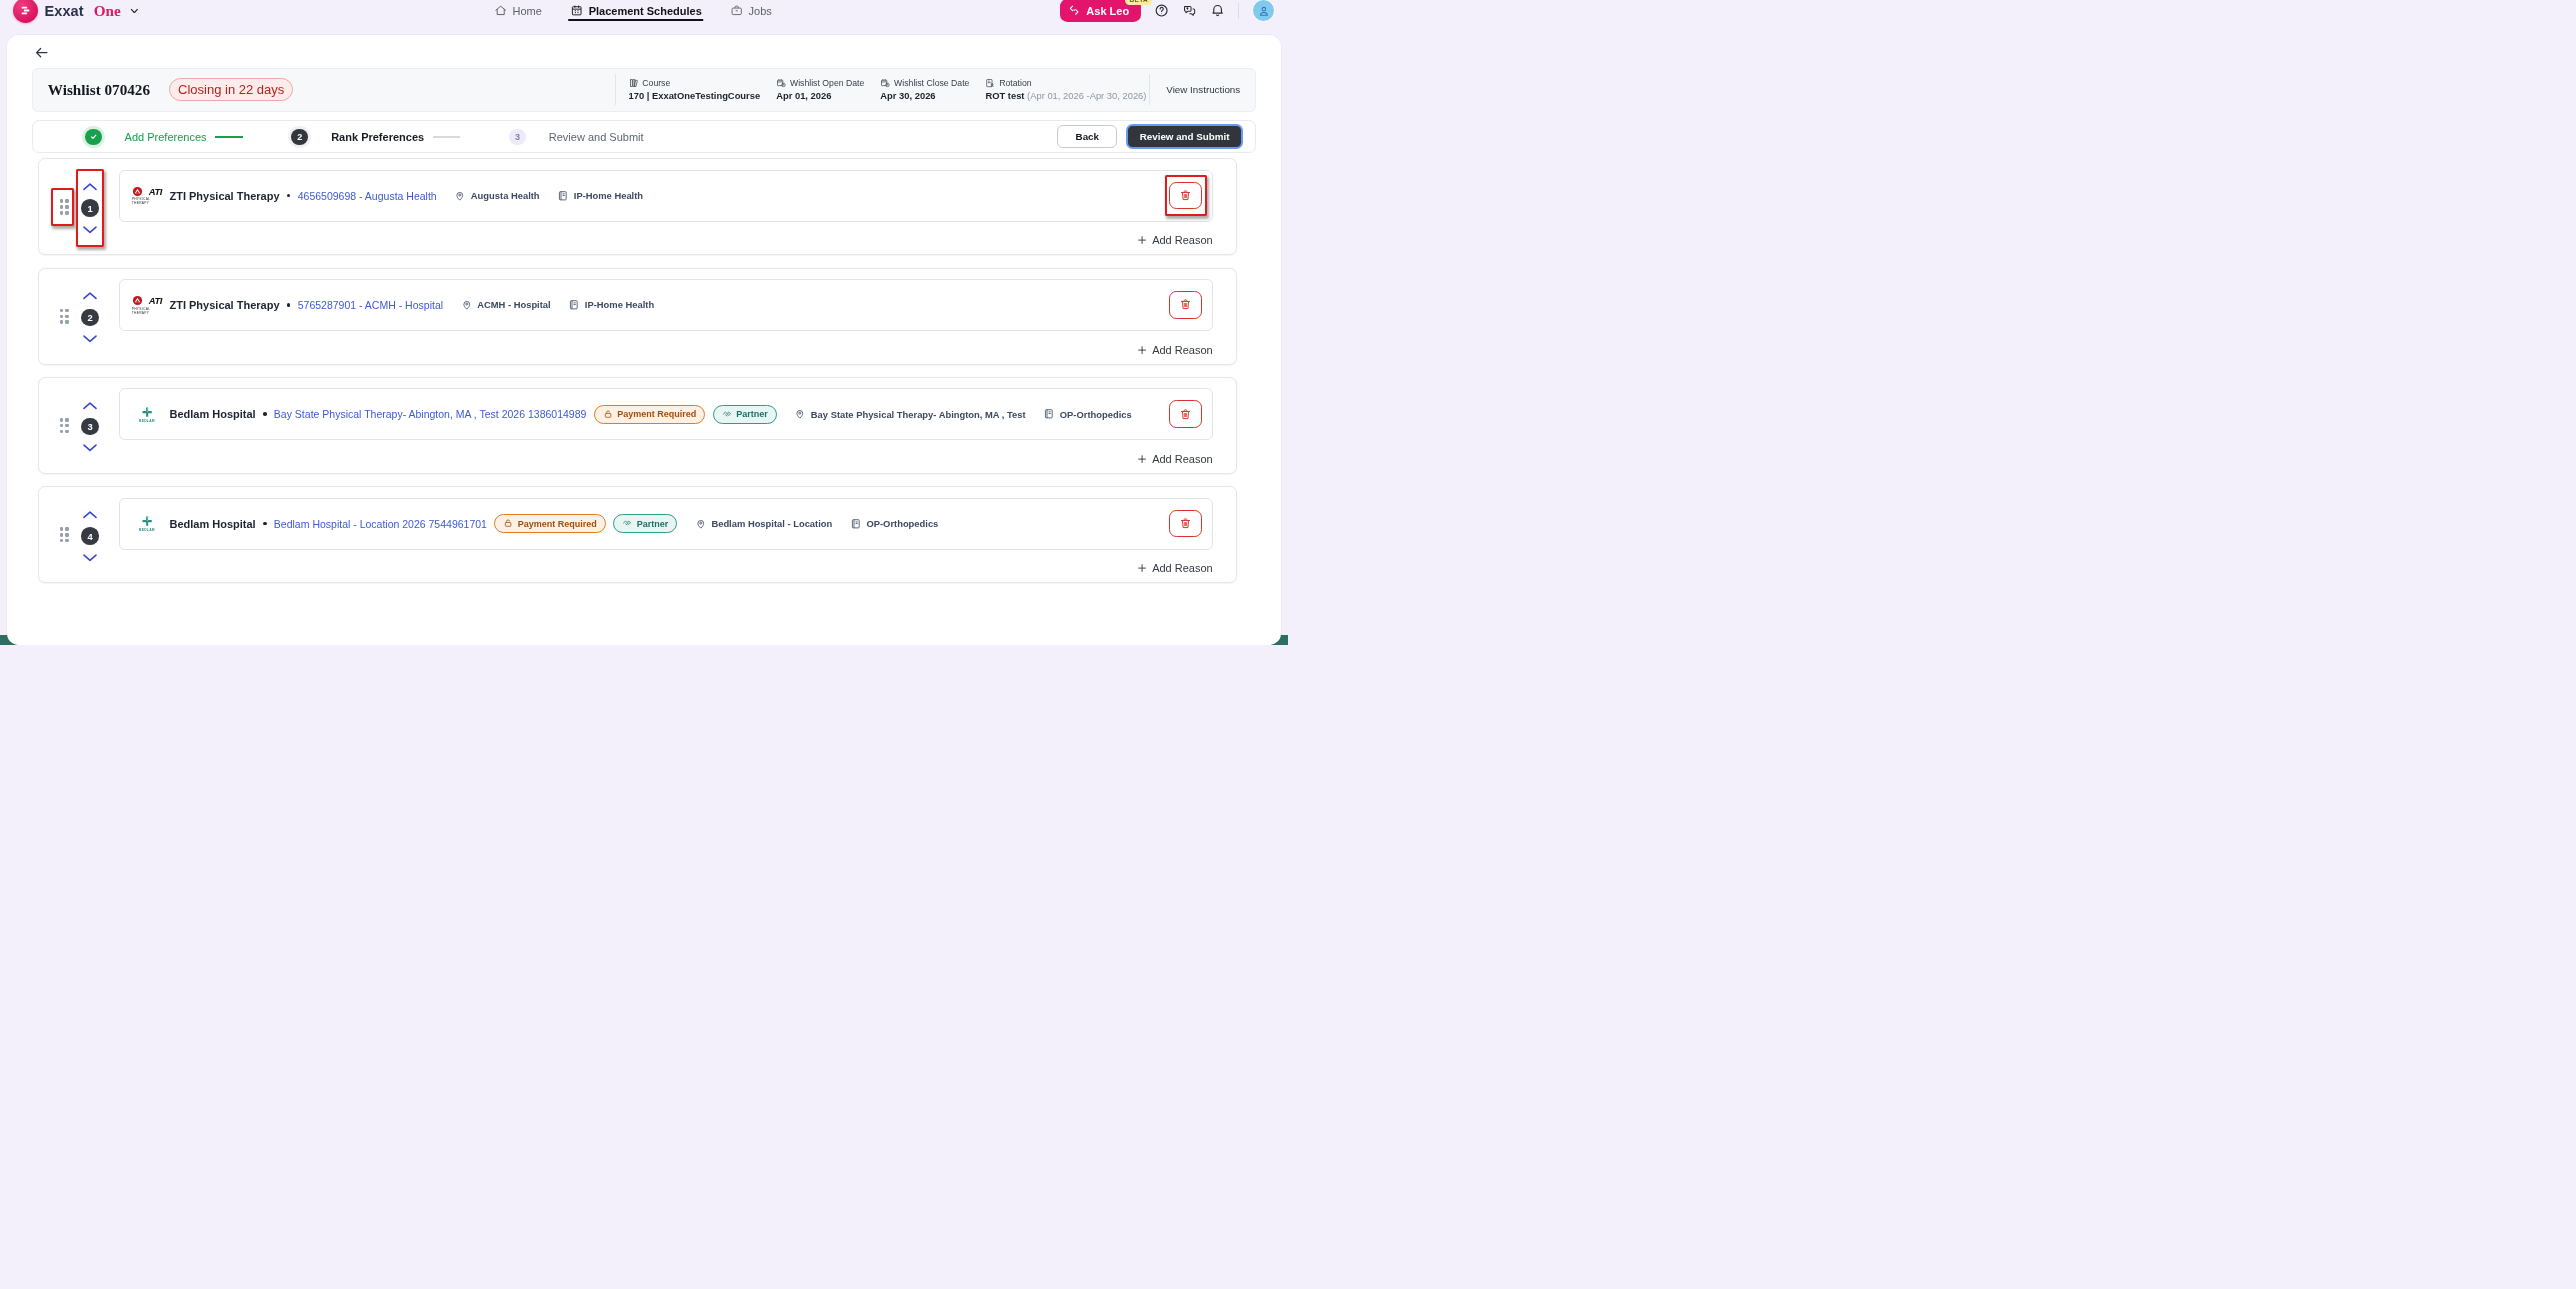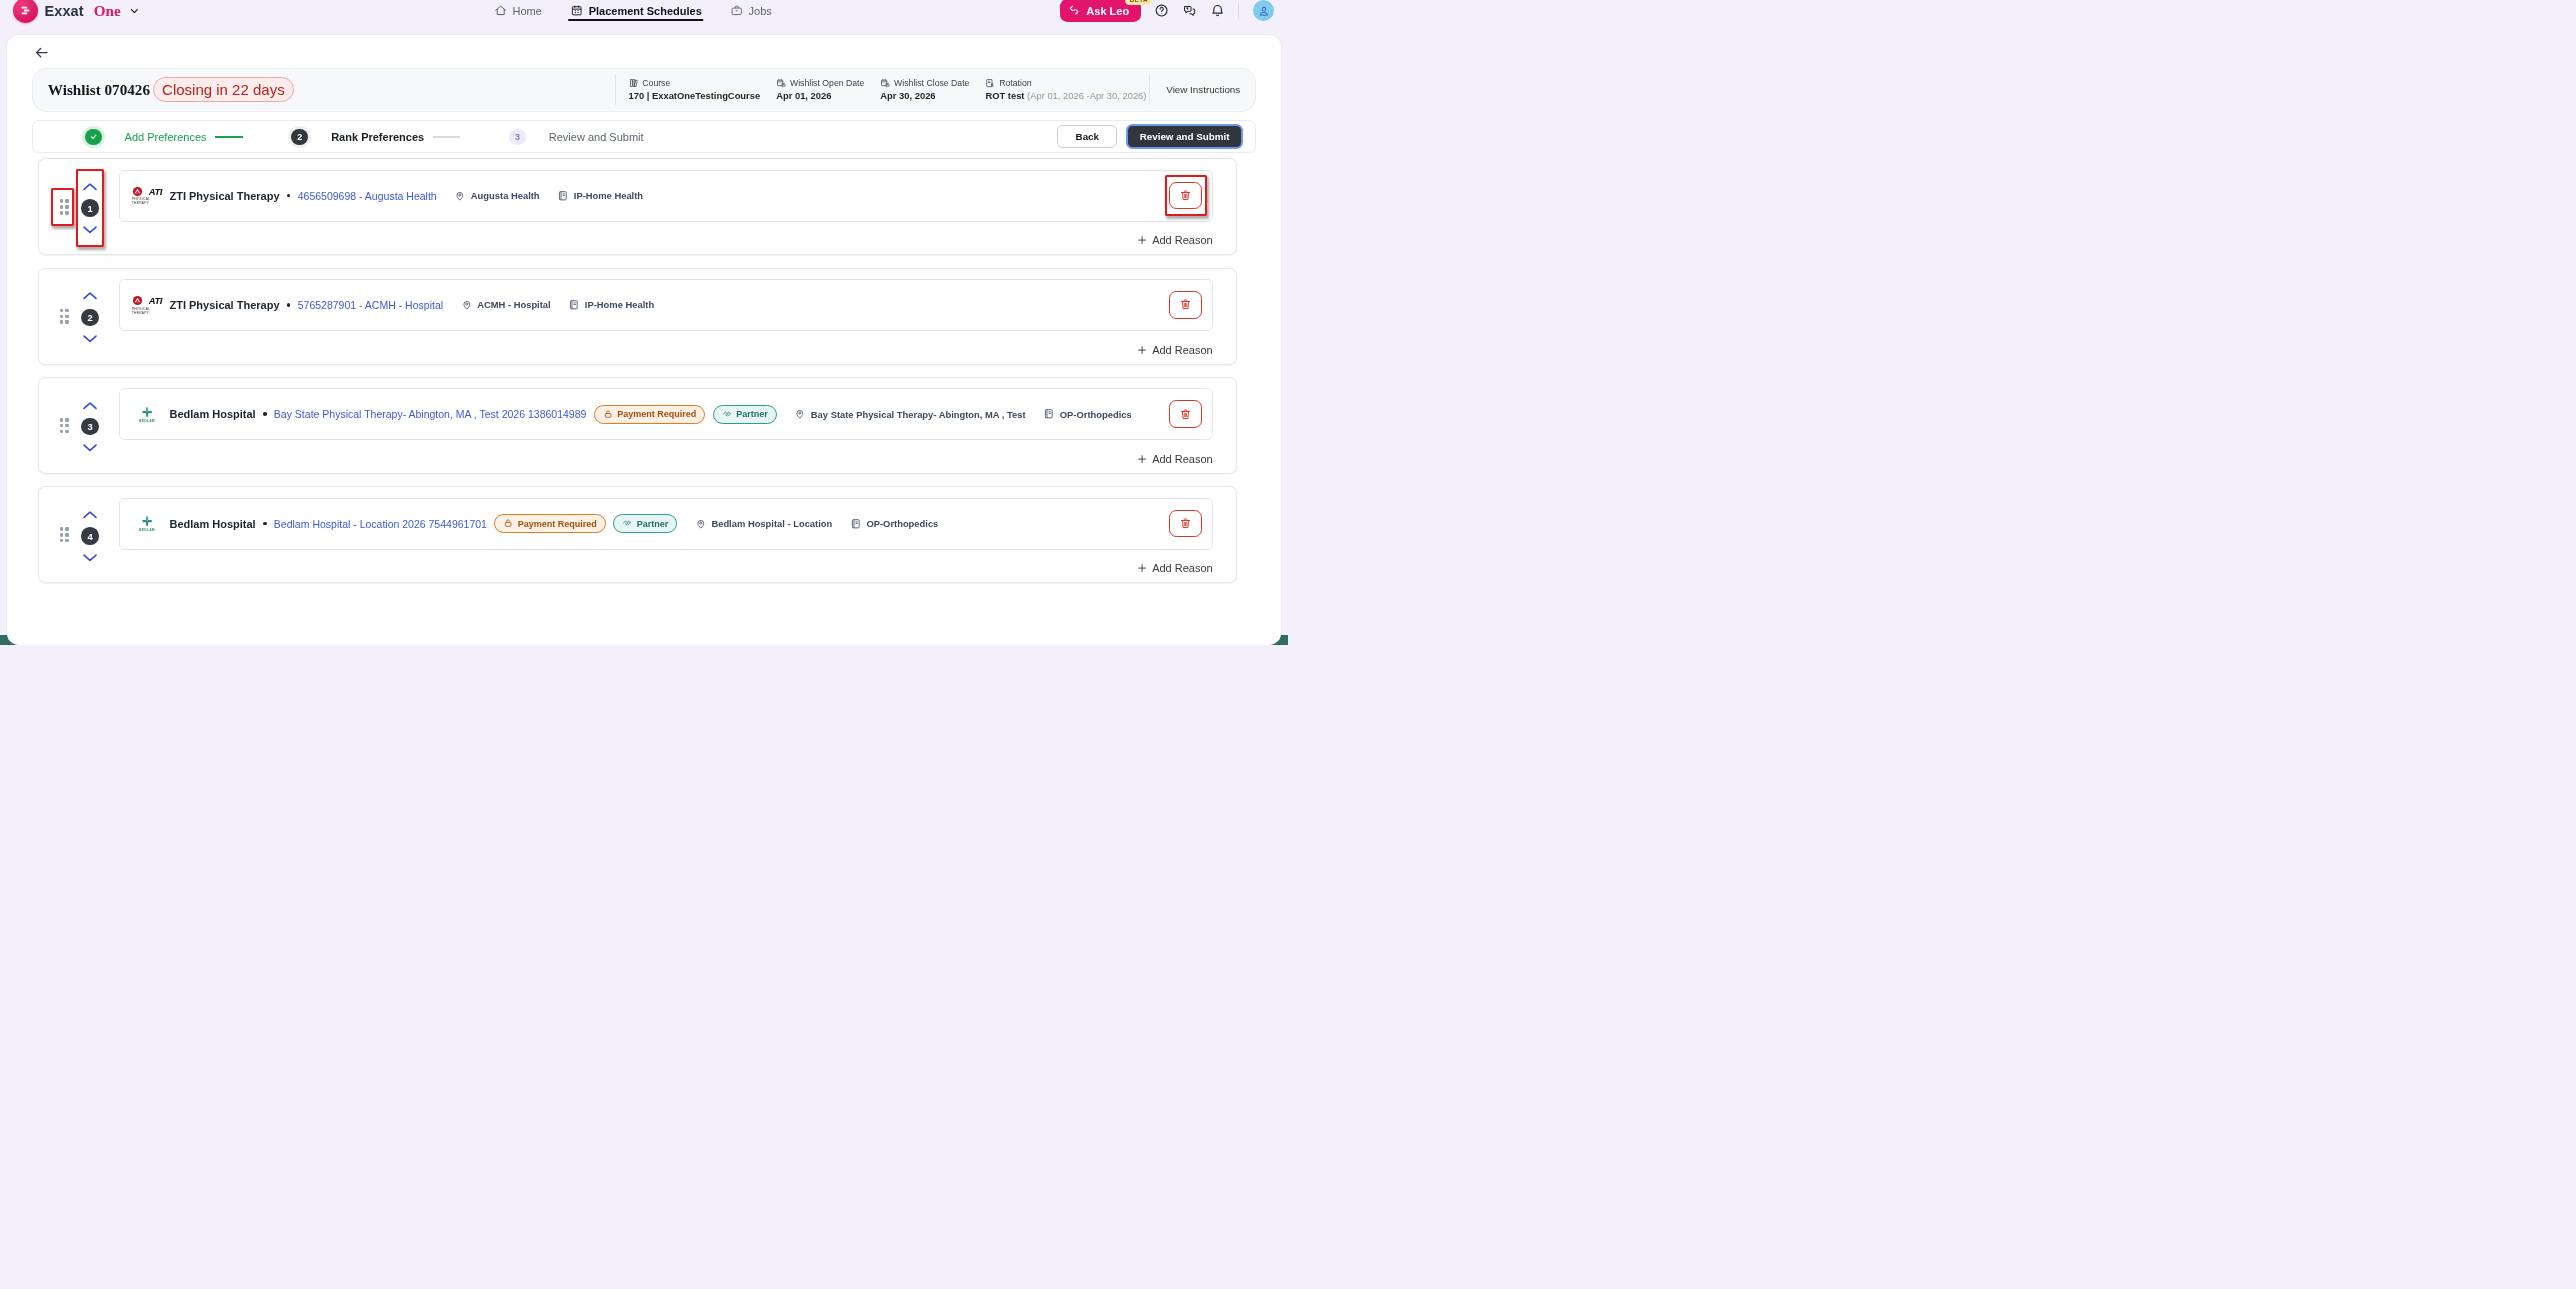--- a/index.html
+++ b/index.html
@@ -68,26 +68,26 @@
     background:#fff; border-radius:11.6px 11.6px 11.6px 11.6px;
     z-index:1; padding:7.3px 25px 0 25px;
     box-shadow:0 0 0 0.7px rgba(20,30,50,.04);
   }
   .back-btn { background:none; border:none; cursor:pointer; color:#2b3648; padding:2.9px 1.5px; }
   .back-btn svg { width:15.2px; height:15.2px; }
 
   
   .wl-header {
     margin-top:4.4px; height:44px; background:#f7f8fa;
-    border:0.7px solid #ebedf1; border-radius:14px;
+    border:0.7px solid #ebedf1; border-radius:6px;
     display:flex; align-items:center; padding:0 14.5px;
   }
   .wl-title { font-family:"Liberation Serif", serif; font-size:15.2px; color:#14181f; }
   .closing-badge {
-    margin-left:3px; font-size:15px; color:#b3241c;
+    margin-left:19px; font-size:13px; color:#b3241c;
     background:#fdeceb; border:0.7px solid #e9aba4;
     padding:2.9px 8px; border-radius:725px; white-space:nowrap;
   }
   .wl-meta { margin-left:auto; display:flex; align-items:center; gap:16px;
     border-left:0.7px solid #e2e5ea; padding-left:13px; height:30.5px; }
   .meta-col { display:flex; flex-direction:column; justify-content:center; }
   .meta-label { display:flex; align-items:center; gap:3.6px; font-size:8.7px; color:#39414d; }
   .meta-label svg { width:10.2px; height:10.2px; color:#39414d; }
   .meta-value { font-size:9.4px; font-weight:700; color:#1b212c; margin-top:2.2px; white-space:nowrap; }
   .meta-suffix { font-weight:400; color:#8d96a3; }

